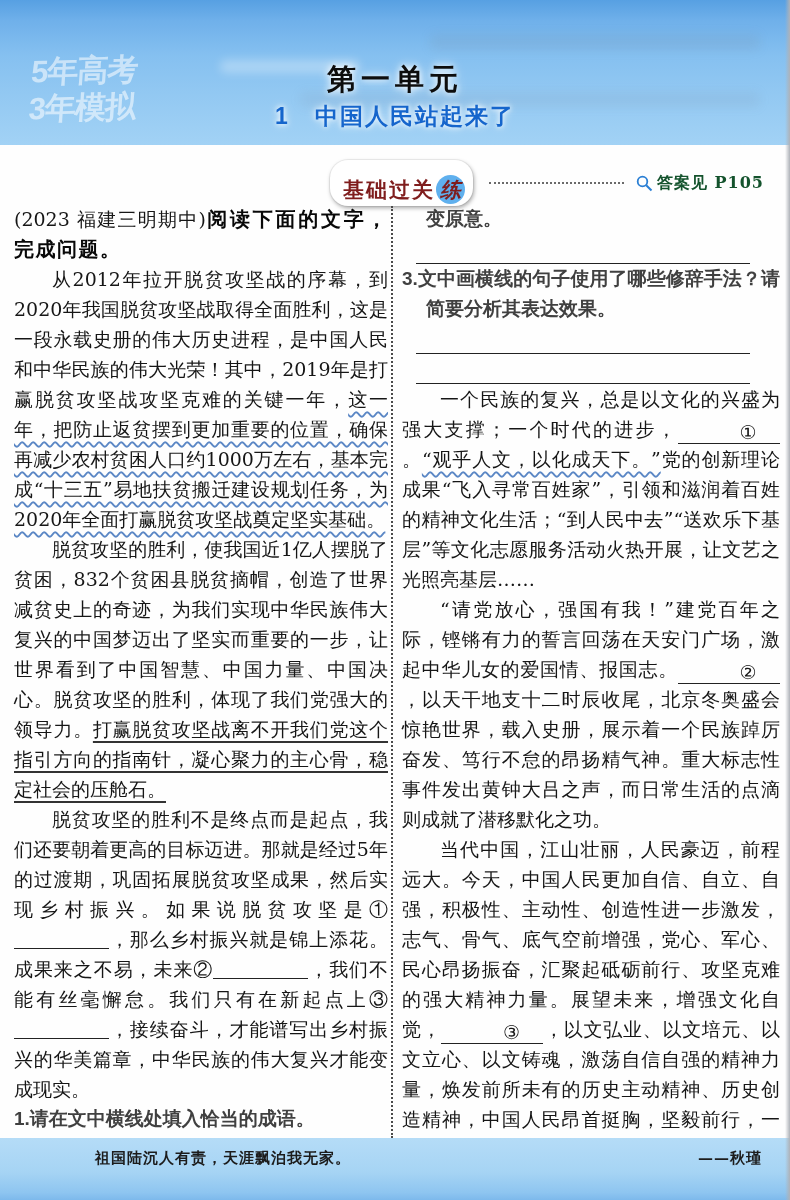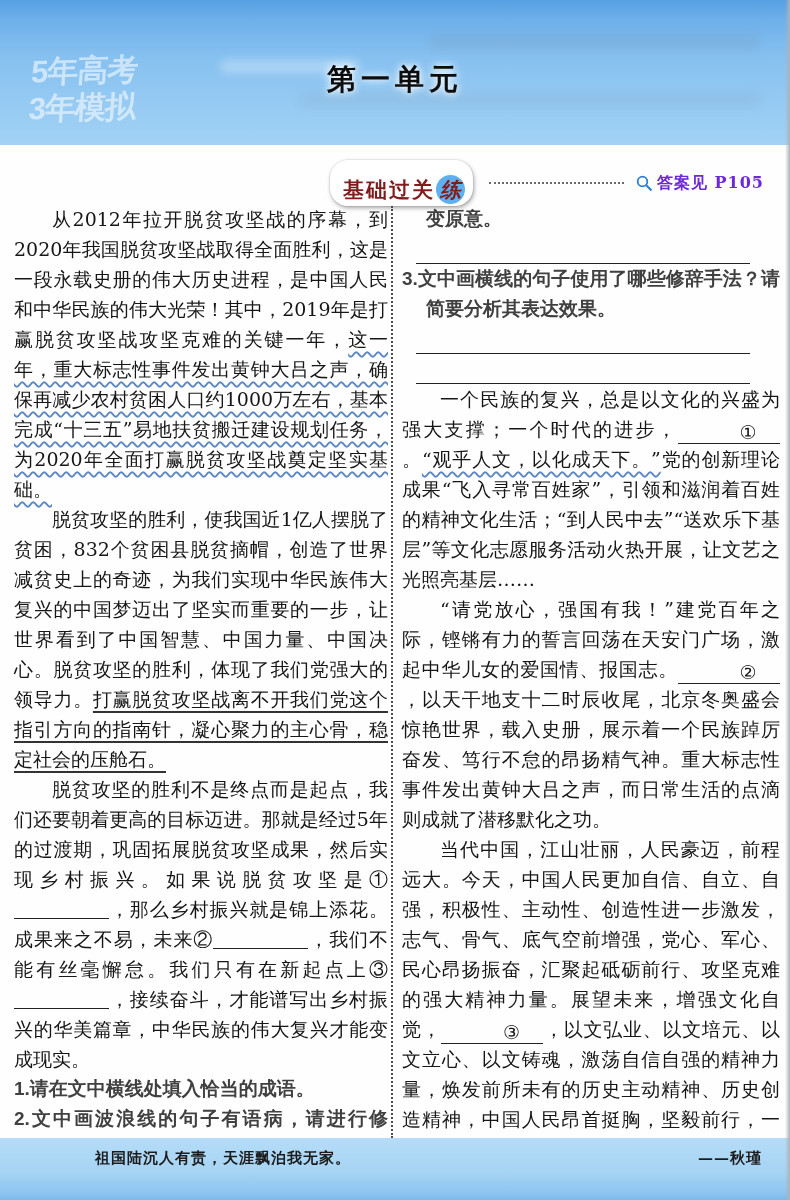--- a/index.html
+++ b/index.html
@@ -48,21 +48,21 @@
     letter-spacing:2px; color:#7f1d1d; white-space:nowrap;
   }
   .badge-circle {
     display:flex; align-items:center; justify-content:center;
     width:29px; height:29px; border-radius:50%; background:#5fb0ee;
     margin-left:1px; font-style:italic; letter-spacing:0;
   }
   .leader { flex:1; border-top:2px dotted #6a6a6a; height:0; margin:0 12px 0 16px; }
   .answer-ref {
     display:flex; align-items:center; gap:4px; white-space:nowrap;
-    font-size:16px; font-weight:700; color:#6d28d9; letter-spacing:1px;
+    font-size:16px; font-weight:700; color:#14532d; letter-spacing:1px;
   }
   
   .columns { position:absolute; top:204px; left:14px; right:10px; display:flex; }
   .col-left { width:374px; }
   .col-divider { width:0; border-left:2px dotted #4a4a4a; margin:2px 9px 0 3px; height:932px; }
   .col-right { flex:1; }
   .block { font-size:19px; line-height:30px; text-align:justify; color:#161616; }
   .block-para { text-indent:2em; }
   .block-intro { text-indent:0; }
   .block-question, .block-question-cont {
@@ -112,40 +112,42 @@
 
   <header class="page-header">
     <div class="ghost ghost1"></div>
     <div class="ghost ghost2"></div>
     <div class="ghost ghost3"></div>
     <div class="brand-logo">
       <div>5年高考</div>
       <div>3年模拟</div>
     </div>
     <div class="unit-title">第一单元</div>
+    <div class="lesson-title">1　中国人民站起来了</div>
   </header>
 
   <div class="section-row">
     <div class="badge">
       <span>基础过关</span>
       <span class="badge-circle">练</span>
     </div>
     <div class="leader"></div>
     <div class="answer-ref">
       <svg width="17" height="17" viewBox="0 0 17 17">
         <circle cx="6.5" cy="6.5" r="4.8" fill="none" stroke="#2a7fd4" stroke-width="1.8"></circle>
         <line x1="10.2" y1="10.2" x2="15.5" y2="15.5" stroke="#2a7fd4" stroke-width="2"></line>
       </svg>
       <span>答案见 P105</span>
     </div>
   </div>
 
   <main class="columns">
     <div class="col-left">
-        <p class="block block-para"><span class="seg-normal">从2012年拉开脱贫攻坚战的序幕，到2020年我国脱贫攻坚战取得全面胜利，这是一段永载史册的伟大历史进程，是中国人民和中华民族的伟大光荣！其中，2019年是打赢脱贫攻坚战攻坚克难的关键一年，</span><span class="seg-wavy">这一年，重大标志性事件发出黄钟大吕之声，确保再减少农村贫困人口约1000万左右，基本完成“十三五”易地扶贫搬迁建设规划任务，为2020年全面打赢脱贫攻坚战奠定坚实基础。</span></p>
+        <p class="block block-intro"><span class="seg-source">(2023 福建三明期中)</span><span class="seg-bold">阅读下面的文字，完成问题。</span></p>
+        <p class="block block-para"><span class="seg-normal">从2012年拉开脱贫攻坚战的序幕，到2020年我国脱贫攻坚战取得全面胜利，这是一段永载史册的伟大历史进程，是中国人民和中华民族的伟大光荣！其中，2019年是打赢脱贫攻坚战攻坚克难的关键一年，</span><span class="seg-wavy">这一年，把防止返贫摆到更加重要的位置，确保再减少农村贫困人口约1000万左右，基本完成“十三五”易地扶贫搬迁建设规划任务，为2020年全面打赢脱贫攻坚战奠定坚实基础。</span></p>
         <p class="block block-para"><span class="seg-normal">脱贫攻坚的胜利，使我国近1亿人摆脱了贫困，832个贫困县脱贫摘帽，创造了世界减贫史上的奇迹，为我们实现中华民族伟大复兴的中国梦迈出了坚实而重要的一步，让世界看到了中国智慧、中国力量、中国决心。脱贫攻坚的胜利，体现了我们党强大的领导力。</span><span class="seg-underline">打赢脱贫攻坚战离不开我们党这个指引方向的指南针，凝心聚力的主心骨，稳定社会的压舱石。</span></p>
         <p class="block block-para"><span class="seg-normal">脱贫攻坚的胜利不是终点而是起点，我们还要朝着更高的目标迈进。那就是经过5年的过渡期，巩固拓展脱贫攻坚成果，然后实现乡村振兴。如果说脱贫攻坚是①</span><span class="seg-blank"></span><span class="seg-normal">，那么乡村振兴就是锦上添花。成果来之不易，未来②</span><span class="seg-blank"></span><span class="seg-normal">，我们不能有丝毫懈怠。我们只有在新起点上③</span><span class="seg-blank"></span><span class="seg-normal">，接续奋斗，才能谱写出乡村振兴的华美篇章，中华民族的伟大复兴才能变成现实。</span></p>
         <p class="block block-question"><span class="seg-q">1.请在文中横线处填入恰当的成语。</span></p>
         <p class="block block-question"><span class="seg-q">2.文中画波浪线的句子有语病，请进行修改，使语言表达准确流畅，可少量增删词语，不得改</span></p>
       </div>
     <div class="col-divider"></div>
     <div class="col-right">
         <p class="block block-question-cont"><span class="seg-q">变原意。</span></p>
         <div class="answer-line"></div>
         <p class="block block-question"><span class="seg-q">3.文中画横线的句子使用了哪些修辞手法？请简要分析其表达效果。</span></p>

